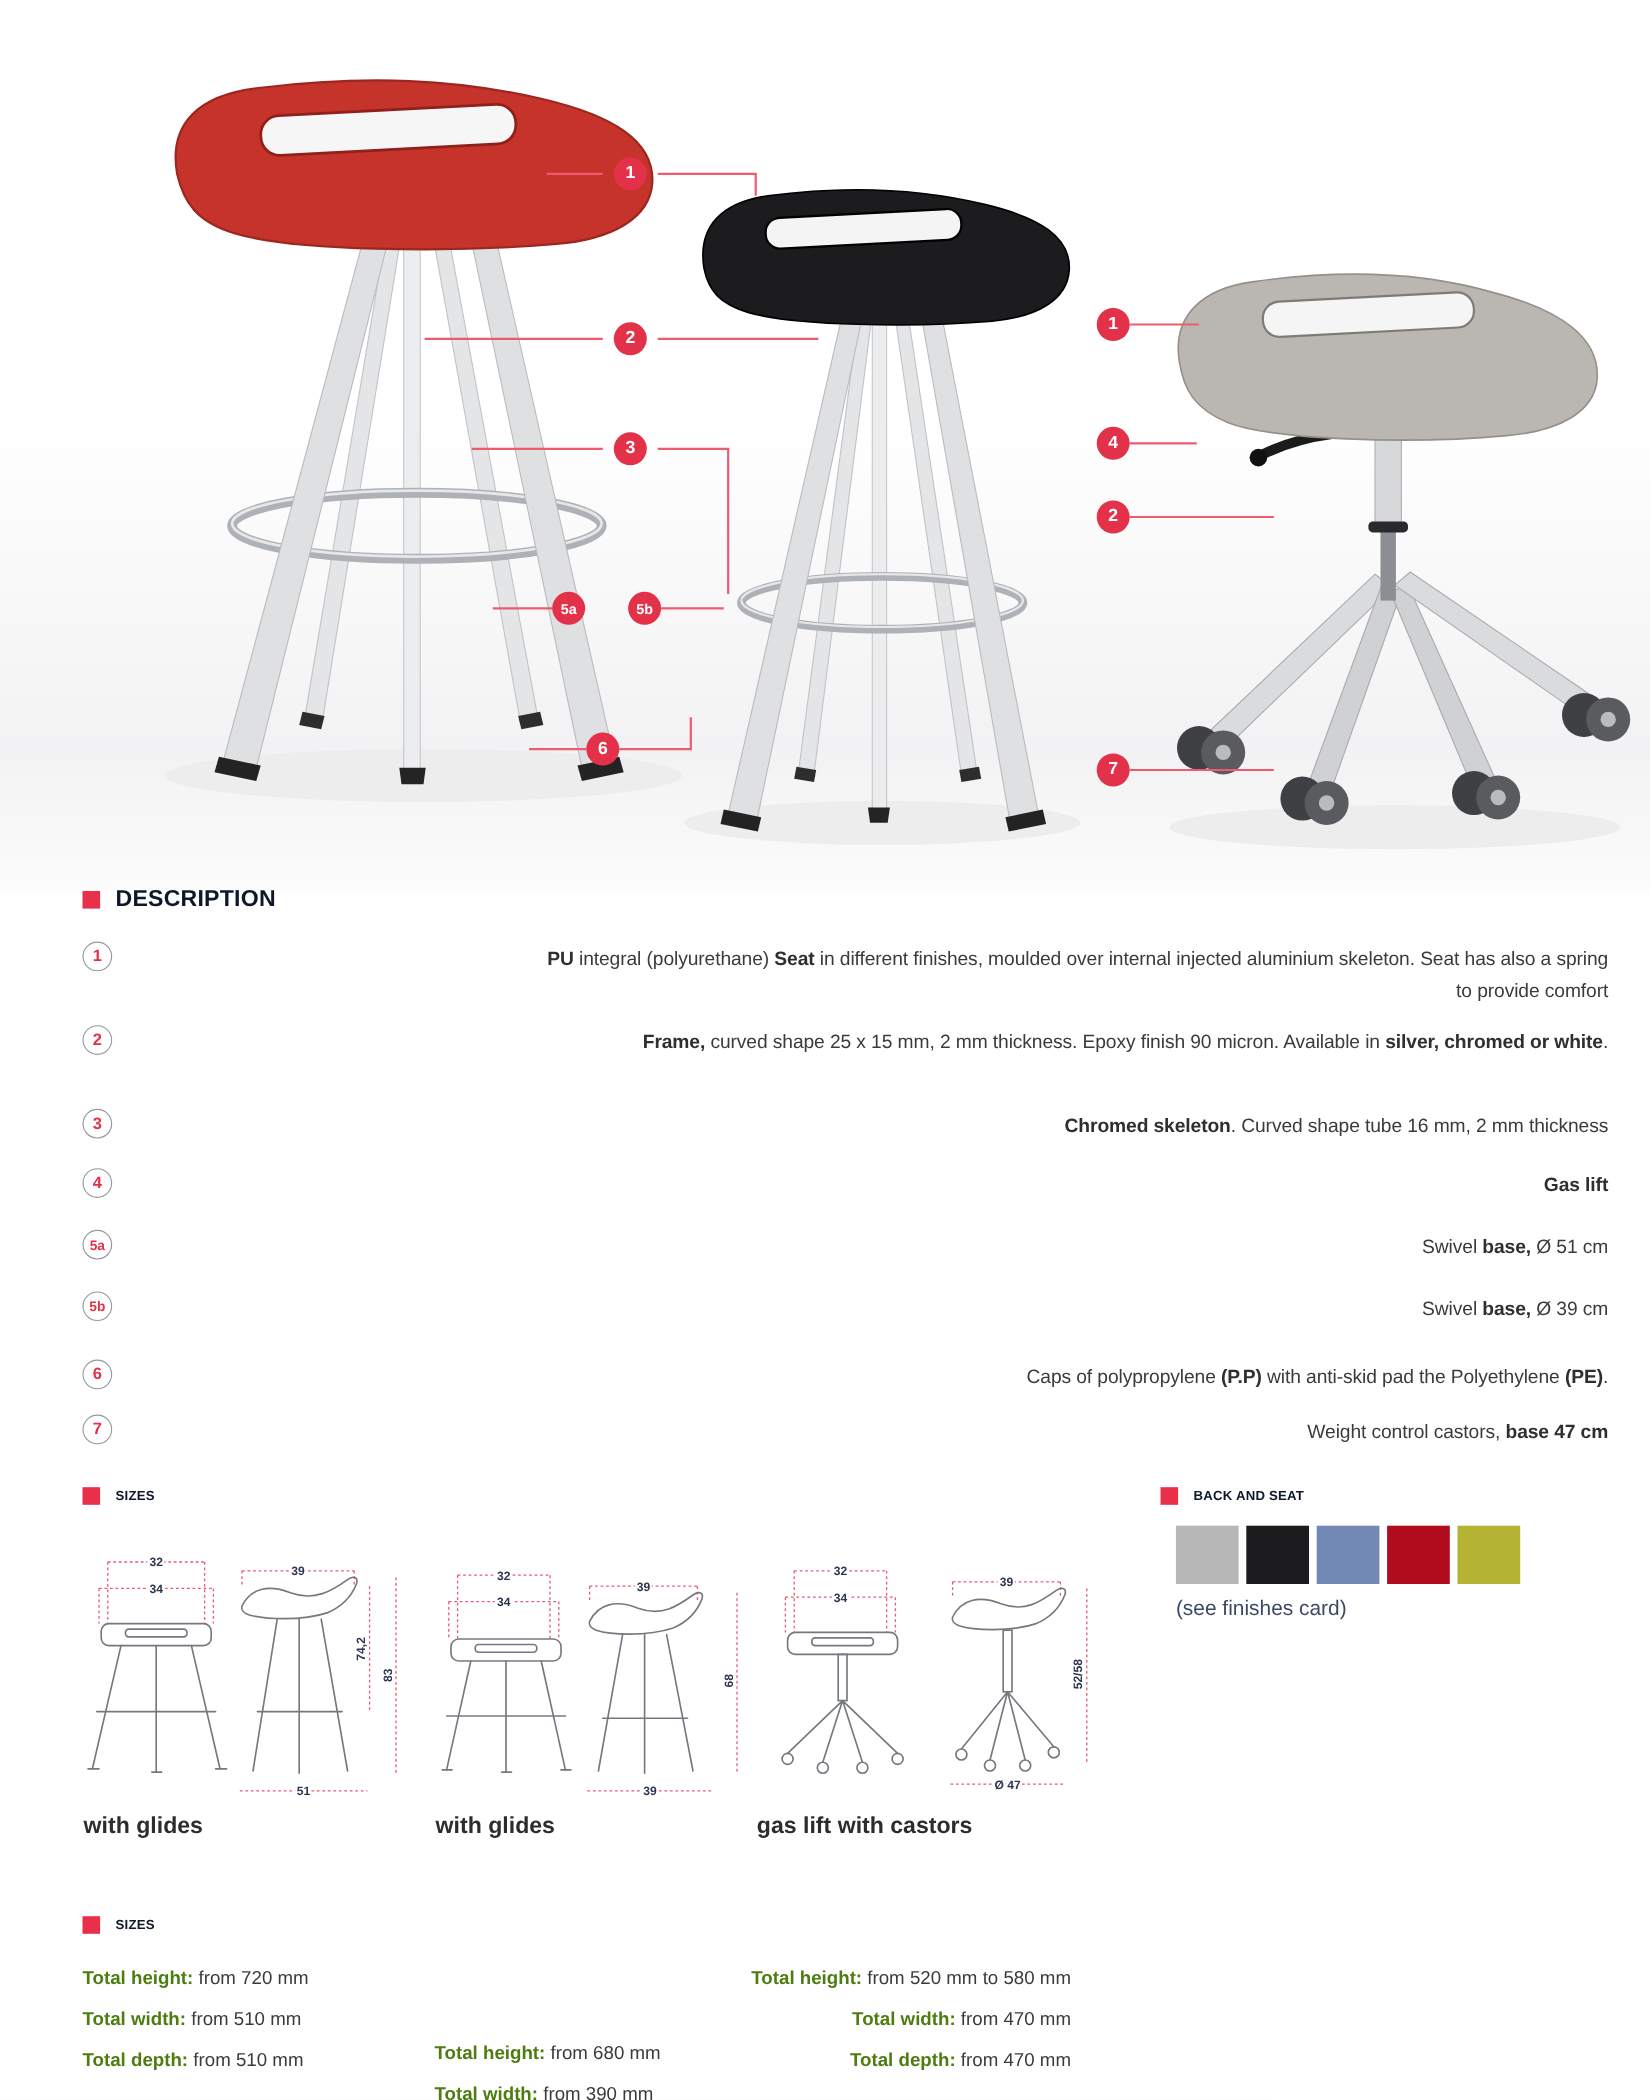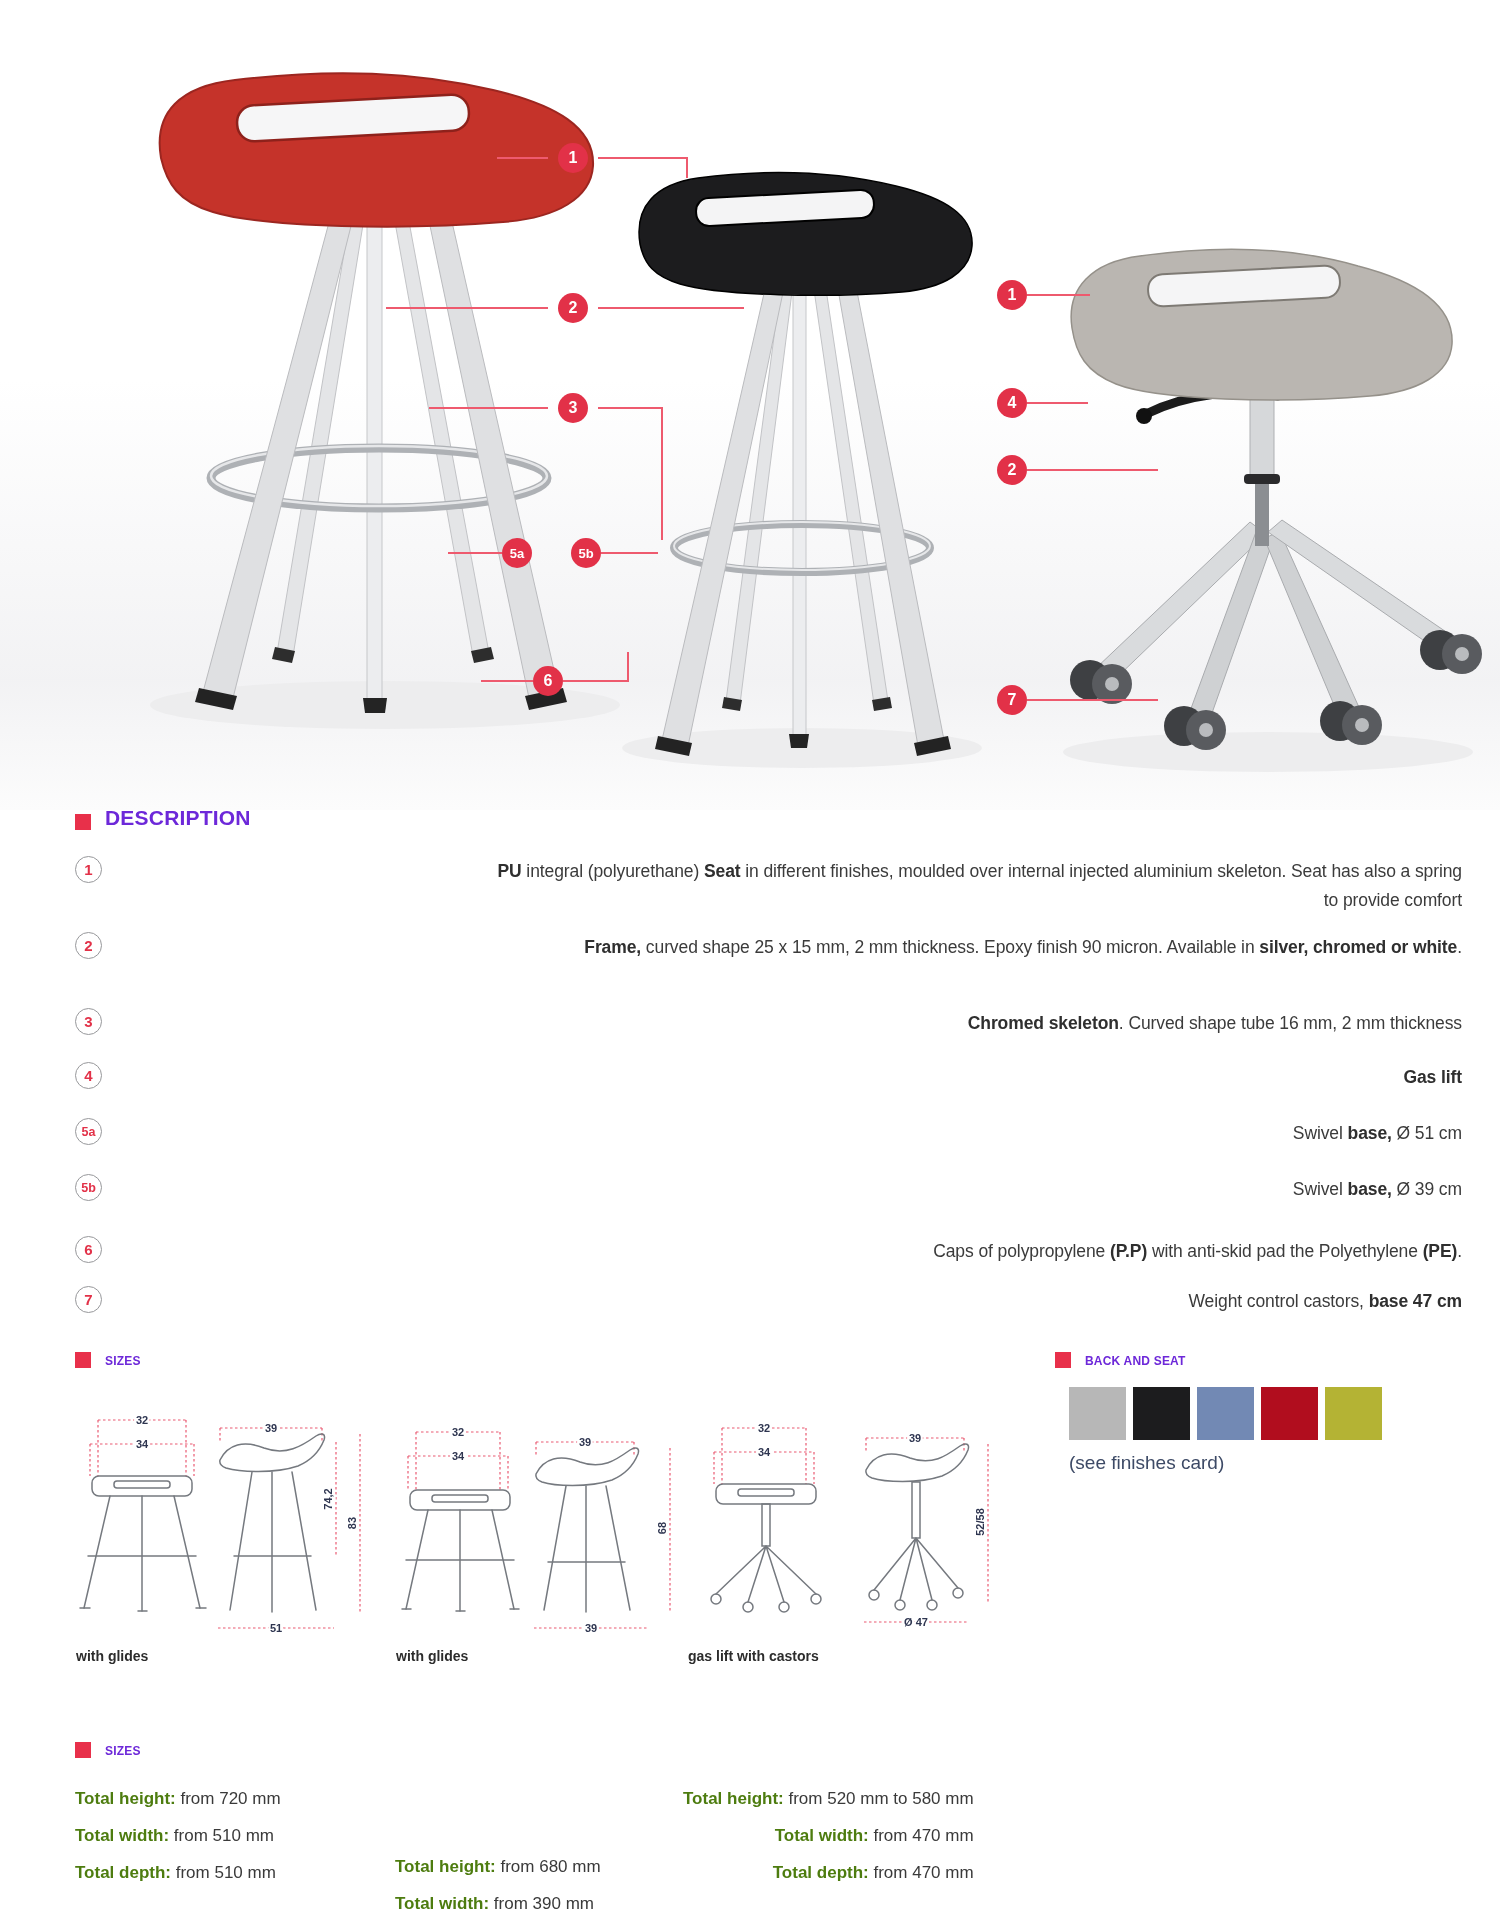--- a/index.html
+++ b/index.html
@@ -1,21 +1,21 @@
 <!DOCTYPE html>
 <html><head>
 <meta charset="utf-8">
 <style>
   html,body{margin:0;padding:0;background:#e9e9e9;}
   #page{position:relative;width:1500px;height:1909px;background:#ffffff;margin:0 auto;
         font-family:"Liberation Sans",sans-serif;overflow:hidden;}
   .abs{position:absolute;}
   
-  .sec-title{position:absolute;display:flex;align-items:flex-end;gap:14px;font-weight:bold;
-             color:#6d28d9;letter-spacing:.2px;}
+  .sec-title{position:absolute;display:flex;align-items:center;gap:14px;font-weight:bold;
+             color:#0f172a;letter-spacing:.2px;}
   .sec-title .sq{width:16px;height:16px;background:#e8304a;flex:none;}
   .t21{font-size:21px;} .t20{font-size:12px;}
   
   .badge{position:absolute;width:30px;height:30px;border-radius:50%;background:#e23148;color:#fff;
          font-weight:bold;font-size:16px;display:flex;align-items:center;justify-content:center;z-index:5;}
   .badge.small{font-size:13px;}
   
   .desc-item{position:absolute;left:75px;display:flex;gap:15px;align-items:flex-start;}
   .num-circle{width:27px;height:27px;border:1.6px solid #97989b;border-radius:50%;color:#e23148;
               font-weight:bold;font-size:15px;display:flex;align-items:center;justify-content:center;
@@ -23,21 +23,21 @@
   .desc-text{font-size:17.5px;color:#3b3b3b;line-height:29px;width:1345px;letter-spacing:-.1px;padding-top:1px;text-align:right;}
   .desc-text b{color:#2f2f2f;}
   
   .swatch-row{position:absolute;display:flex;gap:7px;}
   .swatch{width:57px;height:53px;}
   .finish-note{position:absolute;font-size:19px;color:#3d4a66;}
   
   .size-col{position:absolute;font-size:17px;color:#3a3a3a;line-height:37px;white-space:nowrap;}
   .size-col b{color:#4d7c0f;}
   
-  .draw-label{position:absolute;font-size:14px;font-weight:bold;color:#2c2c2c;text-align:center;}
+  .draw-label{position:absolute;font-size:21px;font-weight:bold;color:#2c2c2c;text-align:center;}
   
   .ln{stroke:#75797f;stroke-width:1.5;fill:none;stroke-linecap:round;}
   .red{stroke:#e95a72;stroke-width:1.2;fill:none;stroke-dasharray:2.5 2.5;}
   .dim{font-family:"Liberation Sans",sans-serif;font-size:11px;font-weight:bold;fill:#2e3550;
        paint-order:stroke;stroke:#ffffff;stroke-width:4px;text-anchor:middle;}
   .floor{position:absolute;left:0;top:380px;width:1500px;height:430px;
          background:linear-gradient(180deg,rgba(244,244,245,0) 0%,rgba(240,240,242,.85) 70%,rgba(252,252,252,1) 100%);}
 </style>
 </head>
 <body>

